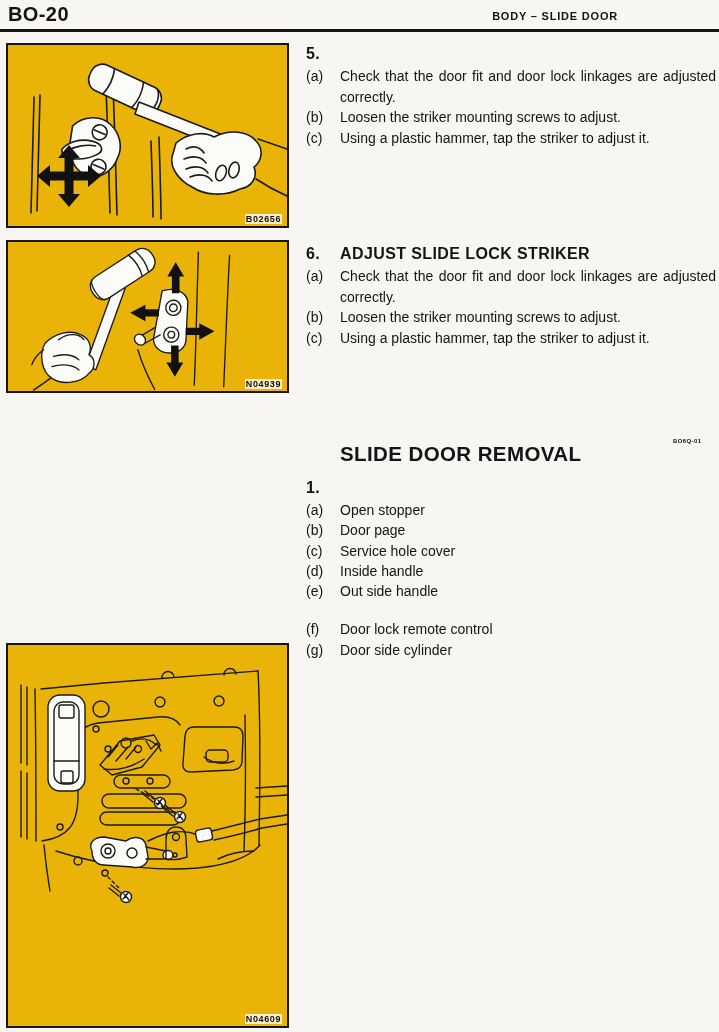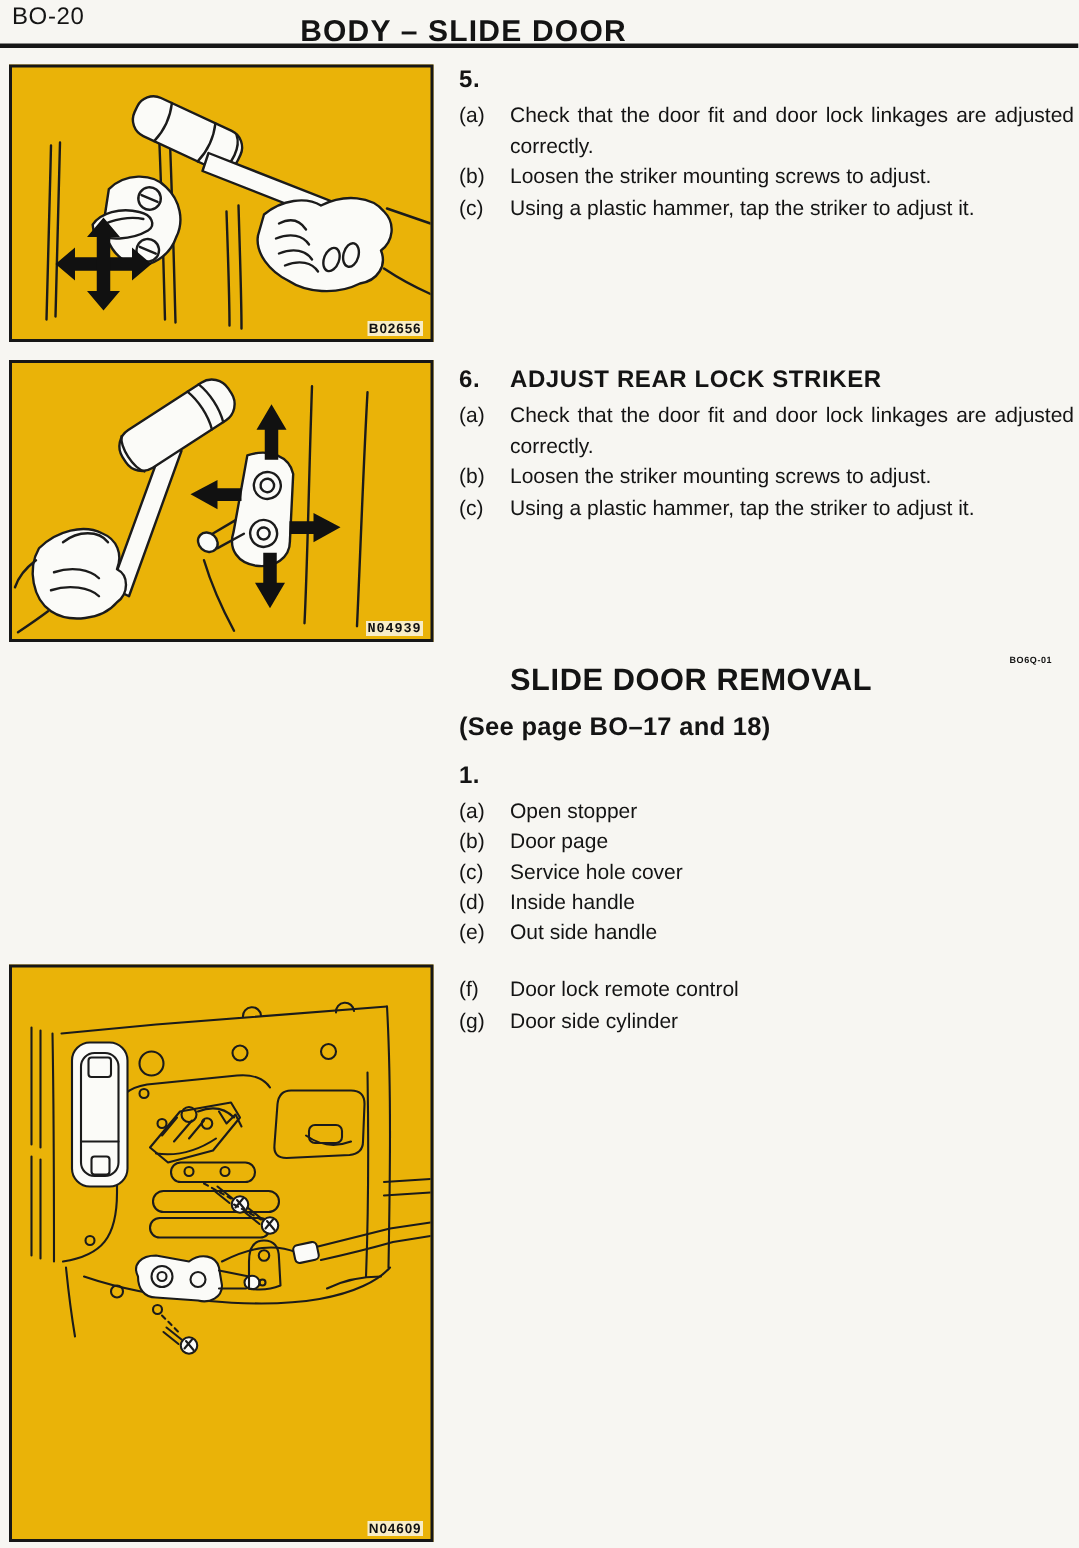--- a/index.html
+++ b/index.html
@@ -2,29 +2,29 @@
 <html><head>
 <meta charset="utf-8">
 <style>
   html,body{margin:0;padding:0;}
   body{
     width:719px;height:1032px;position:relative;overflow:hidden;
     background:#f7f6f2;color:#141414;
     font-family:"Liberation Sans", sans-serif;
     -webkit-font-smoothing:antialiased;
   }
-  .hdr-code{position:absolute;left:8px;top:3px;font-size:16px;font-weight:normal;letter-spacing:.4px;}
-  .hdr-title{position:absolute;left:0;top:10px;width:618px;text-align:center;
-    font-size:20px;font-weight:bold;letter-spacing:.8px;}
+  .hdr-code{position:absolute;left:8px;top:3px;font-size:20px;font-weight:bold;letter-spacing:.4px;}
+  .hdr-title{position:absolute;left:0;top:10px;width:618px;text-align:right;
+    font-size:11px;font-weight:bold;letter-spacing:.8px;}
   .hdr-rule{position:absolute;left:0;top:29px;width:719px;height:3px;background:#161616;}
 
   .figure{position:absolute;left:6px;width:283px;border:2px solid #171717;
     background:#eab308;box-sizing:border-box;}
   #fig1{top:43px;height:185px;}
-  #fig2{top:240px;height:188px;font-family:Liberation Mono, monospace;}
+  #fig2{top:240px;height:153px;}
   #fig3{top:643px;height:385px;text-align:right;}
   .figure svg{position:absolute;left:0;top:0;width:100%;height:100%;}
   .figcode{position:absolute;right:5px;bottom:2px;font-size:9px;font-weight:bold;
     letter-spacing:.6px;color:#111;background:rgba(251,251,248,.8);padding:0 1px;}
 
   .sec{position:absolute;left:306px;width:410px;}
   #sec5{top:44px;}
   #sec6{top:244px;}
   .sec-head{display:flex;font-size:16px;font-weight:bold;letter-spacing:.4px;
     line-height:20px;margin-bottom:2px;}
@@ -255,40 +255,39 @@
   </div>
   <div class="step">
     <span class="lab">(c)</span>
     <span class="txt">Using a plastic hammer, tap the striker to adjust it.</span>
   </div>
 </div>
 
 <div class="sec" id="sec6">
   <div class="sec-head">
     <span class="num">6.</span>
-    <span>ADJUST REAR LOCK STRIKER</span>
+    <span>ADJUST SLIDE LOCK STRIKER</span>
   </div>
   <div class="step">
     <span class="lab">(a)</span>
     <span class="txt">Check that the door fit and door lock linkages are adjusted correctly.</span>
   </div>
   <div class="step">
     <span class="lab">(b)</span>
     <span class="txt">Loosen the striker mounting screws to adjust.</span>
   </div>
   <div class="step">
     <span class="lab">(c)</span>
     <span class="txt">Using a plastic hammer, tap the striker to adjust it.</span>
   </div>
 </div>
 
 <div class="corner-code">BO6Q-01</div>
 <div class="sec" id="removal">
   <div class="rem-title">SLIDE DOOR REMOVAL</div>
-  <div class="rem-sub">(See page BO–17 and 18)</div>
   <div class="rem-step-head">
     <span class="num">1.</span>
   </div>
   <div class="parts">
     <div class="step">
       <span class="lab">(a)</span>
       <span class="txt">Open stopper</span>
     </div>
     <div class="step">
       <span class="lab">(b)</span>

